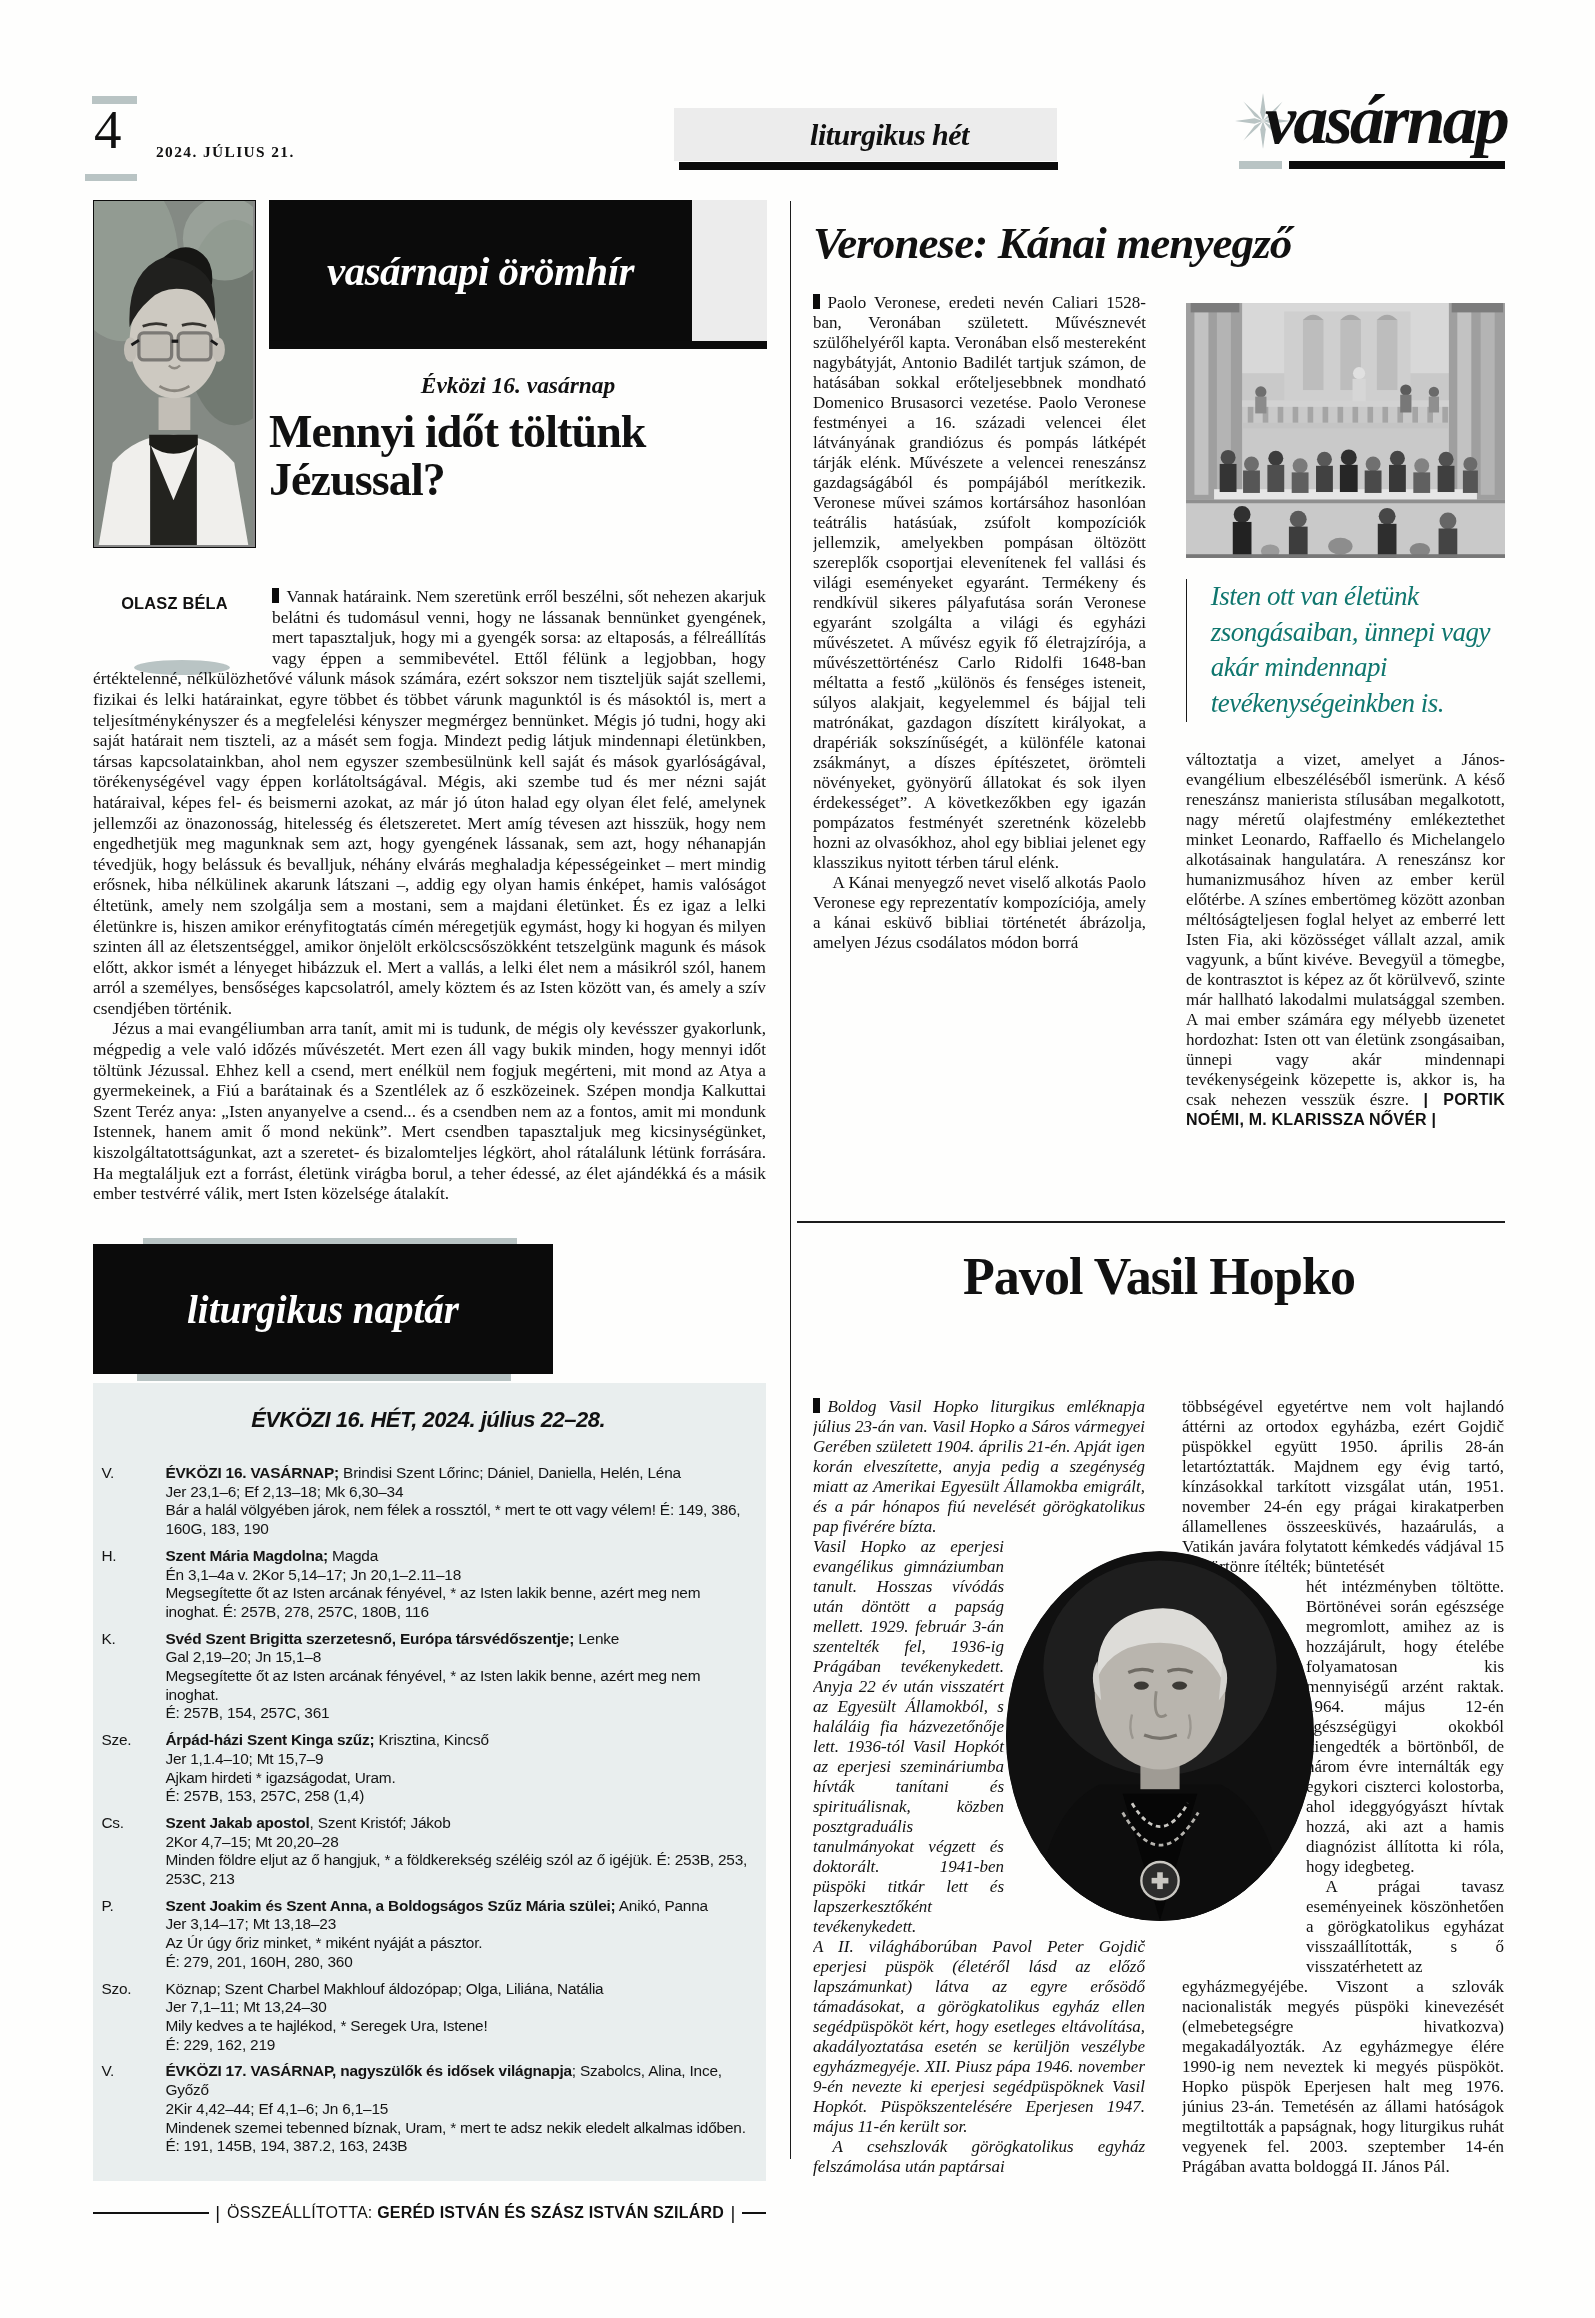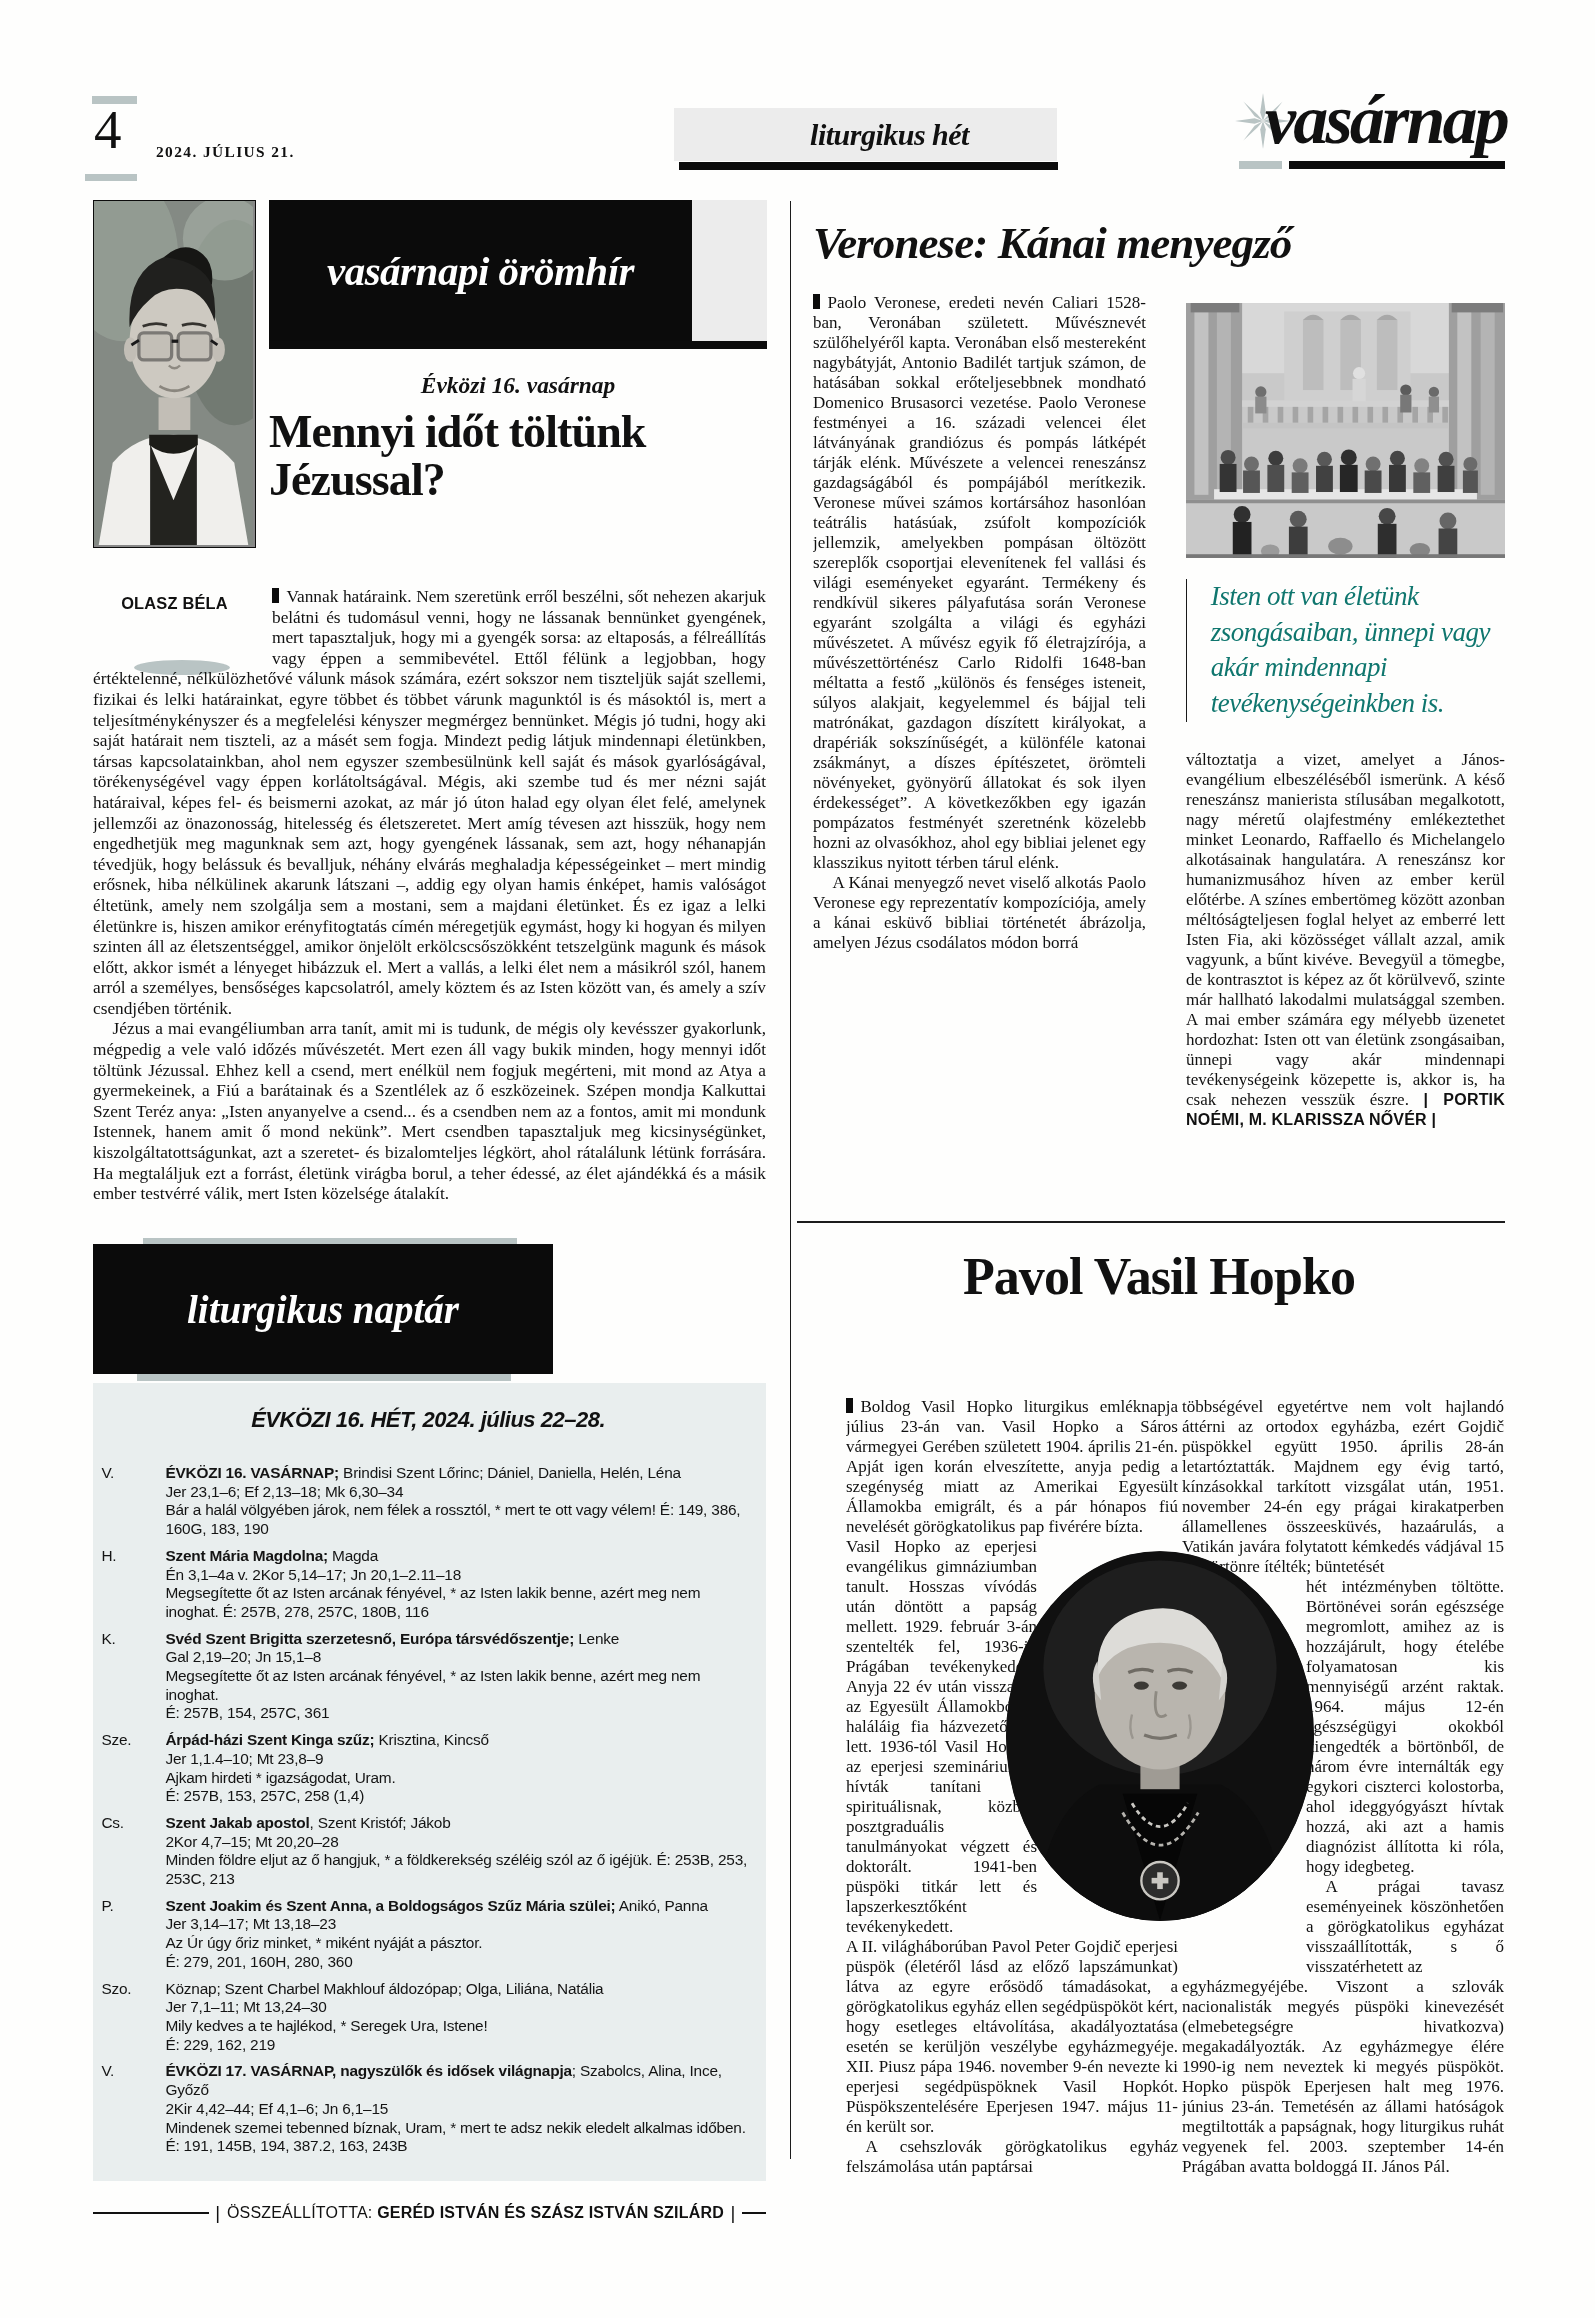--- a/index.html
+++ b/index.html
@@ -82,21 +82,21 @@
   .day-label{width:64px;flex:none;}
   .day-body{flex:1;}
   .day-title .b{font-weight:700;}
   .day-line:empty{display:none;}
   .naptar-star{position:absolute;left:126px;top:1729px;pointer-events:none;}
 
   
   .hopko-title{left:813px;top:1247px;width:692px;text-align:center;font-weight:700;
     font-size:52px;letter-spacing:-0.9px;}
   .hop-col{font-size:17px;line-height:20px;text-align:justify;overflow:hidden;}
-  .hop-c1{left:846px;top:1397px;width:332px;height:781px;}
+  .hop-c1{left:813px;top:1397px;width:332px;height:781px;font-style:italic;}
   .hop-c2{left:1182px;top:1397px;width:322px;height:781px;}
   .hop-narrow-l{width:191px;}
   .hop-narrow-r{width:198px;margin-left:auto;}
   .hop-portrait{left:1006px;top:1551px;width:308px;height:370px;border-radius:50%;overflow:hidden;}
 
   
   .footer{left:93px;top:2202px;width:673px;display:flex;align-items:center;
     font-family:var(--sans);font-size:16px;letter-spacing:0.2px;white-space:nowrap;}
   .footer .rule{height:2.8px;background:#111;flex:1;}
   .footer .rule-r{height:2.8px;background:#111;width:24px;flex:none;}
@@ -352,21 +352,21 @@
         <div class="day-line">Gal 2,19–20; Jn 15,1–8</div>
         <div class="day-line">Megsegítette őt az Isten arcának fényével, * az Isten lakik benne, azért meg nem inoghat.</div>
         <div class="day-line">É: 257B, 154, 257C, 361</div>
       </div>
     </div>
 
     <div class="day-row">
       <div class="day-label">Sze.</div>
       <div class="day-body">
         <div class="day-title"><span class="b">Árpád-házi Szent Kinga szűz;</span><span> Krisztina, Kincső</span></div>
-        <div class="day-line">Jer 1,1.4–10; Mt 23,8–9</div>
+        <div class="day-line">Jer 1,1.4–10; Mt 15,7–9</div>
         <div class="day-line">Ajkam hirdeti * igazságodat, Uram.</div>
         <div class="day-line">É: 257B, 153, 257C, 258 (1,4)</div>
       </div>
     </div>
 
     <div class="day-row">
       <div class="day-label">Cs.</div>
       <div class="day-body">
         <div class="day-title"><span class="b">Szent Jakab apostol</span><span>, Szent Kristóf; Jákob</span></div>
         <div class="day-line">2Kor 4,7–15; Mt 20,20–28</div>

